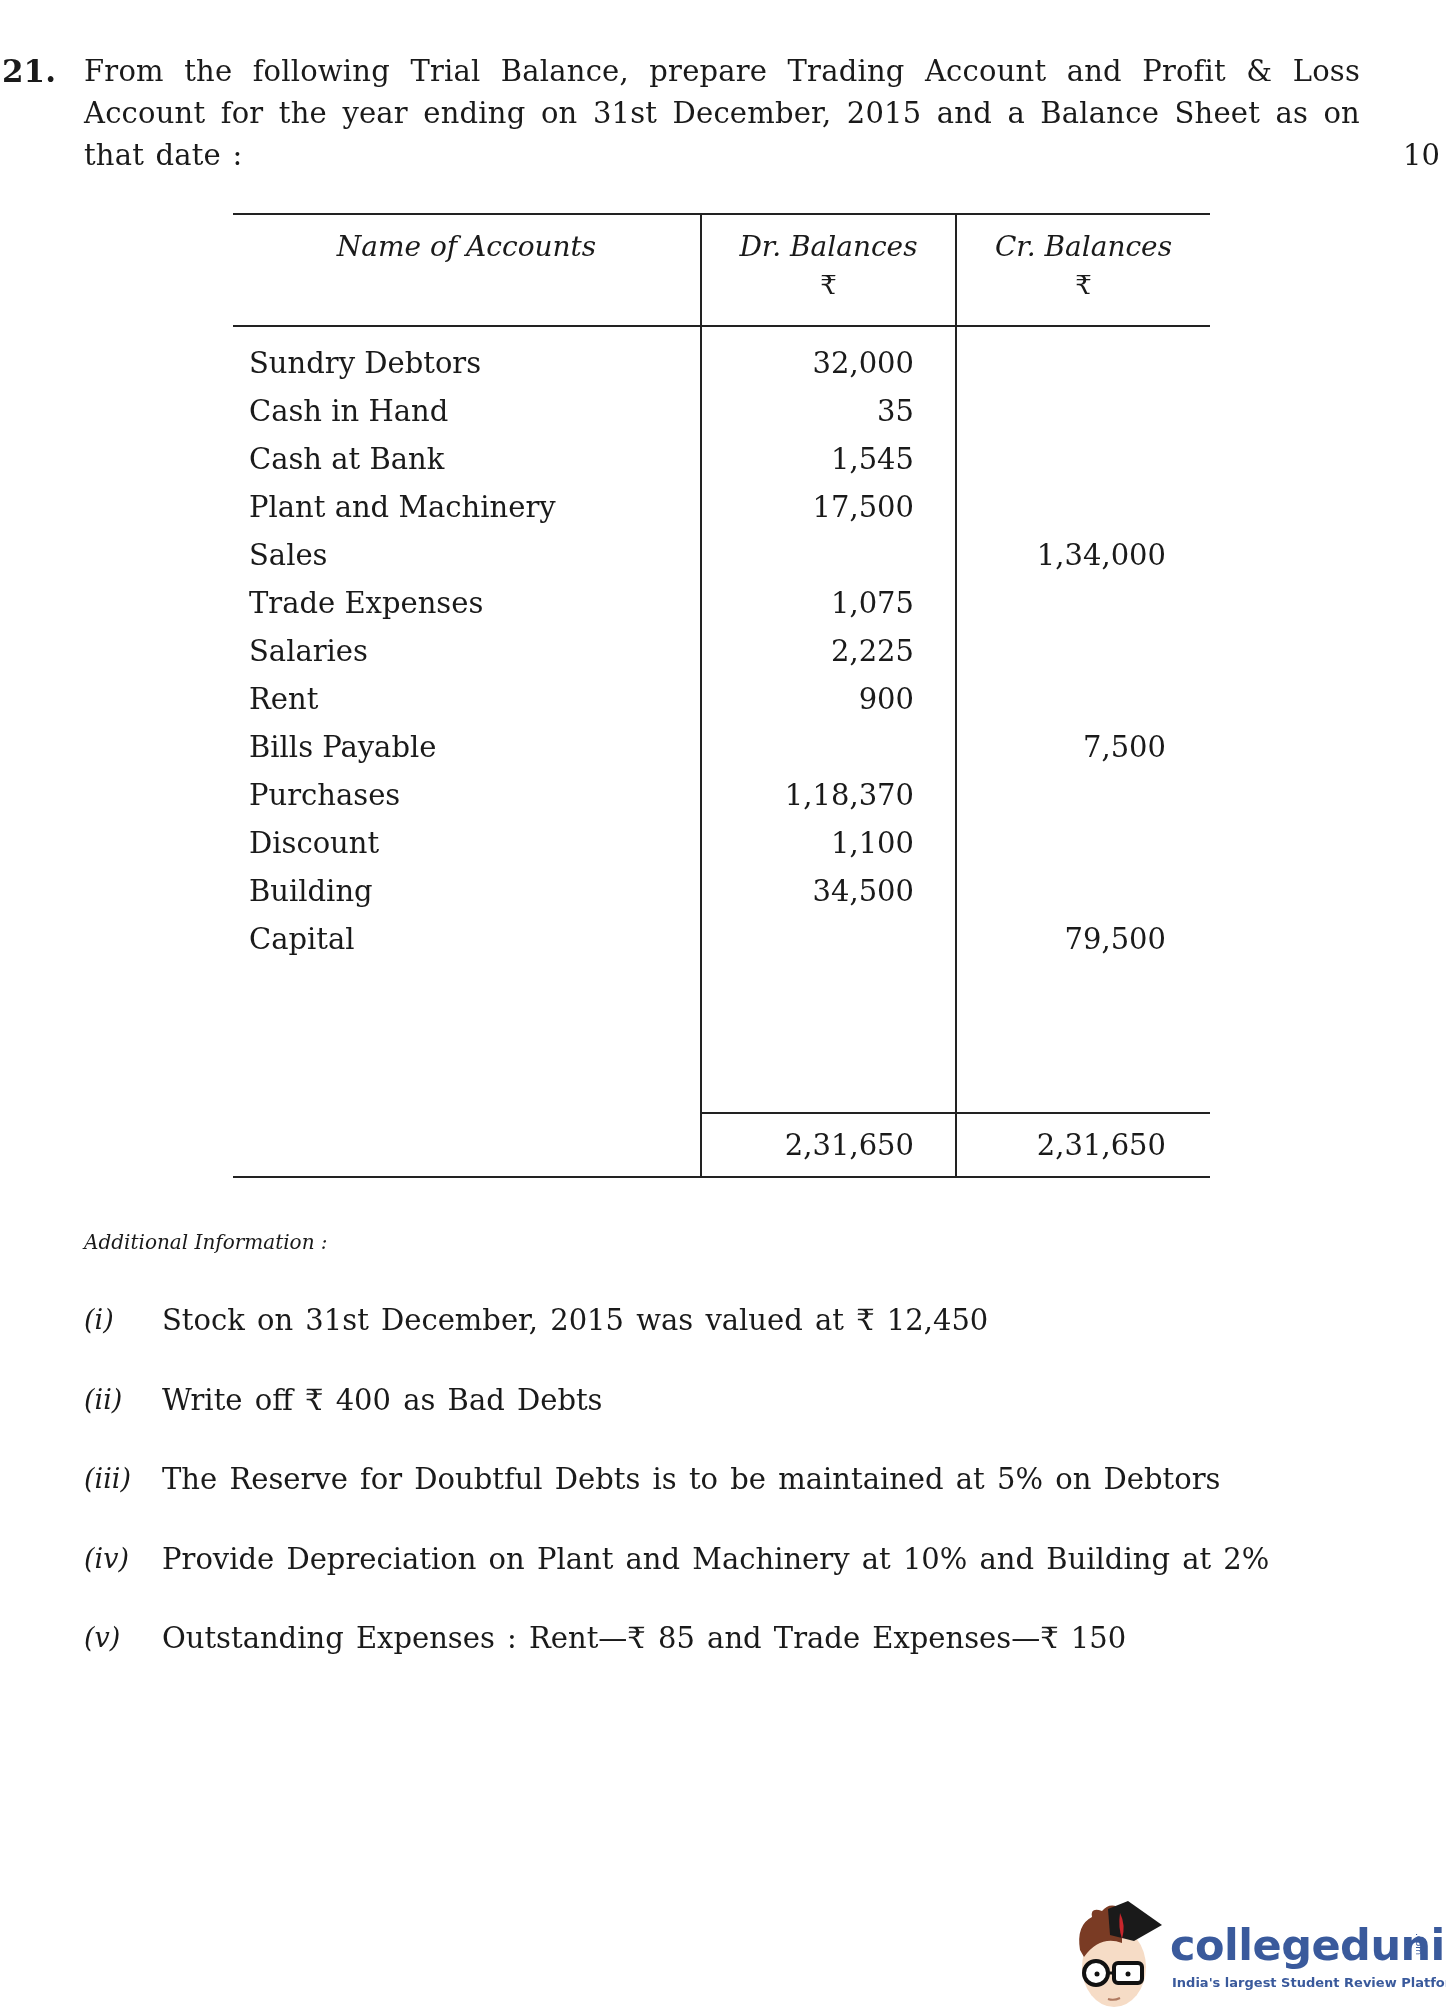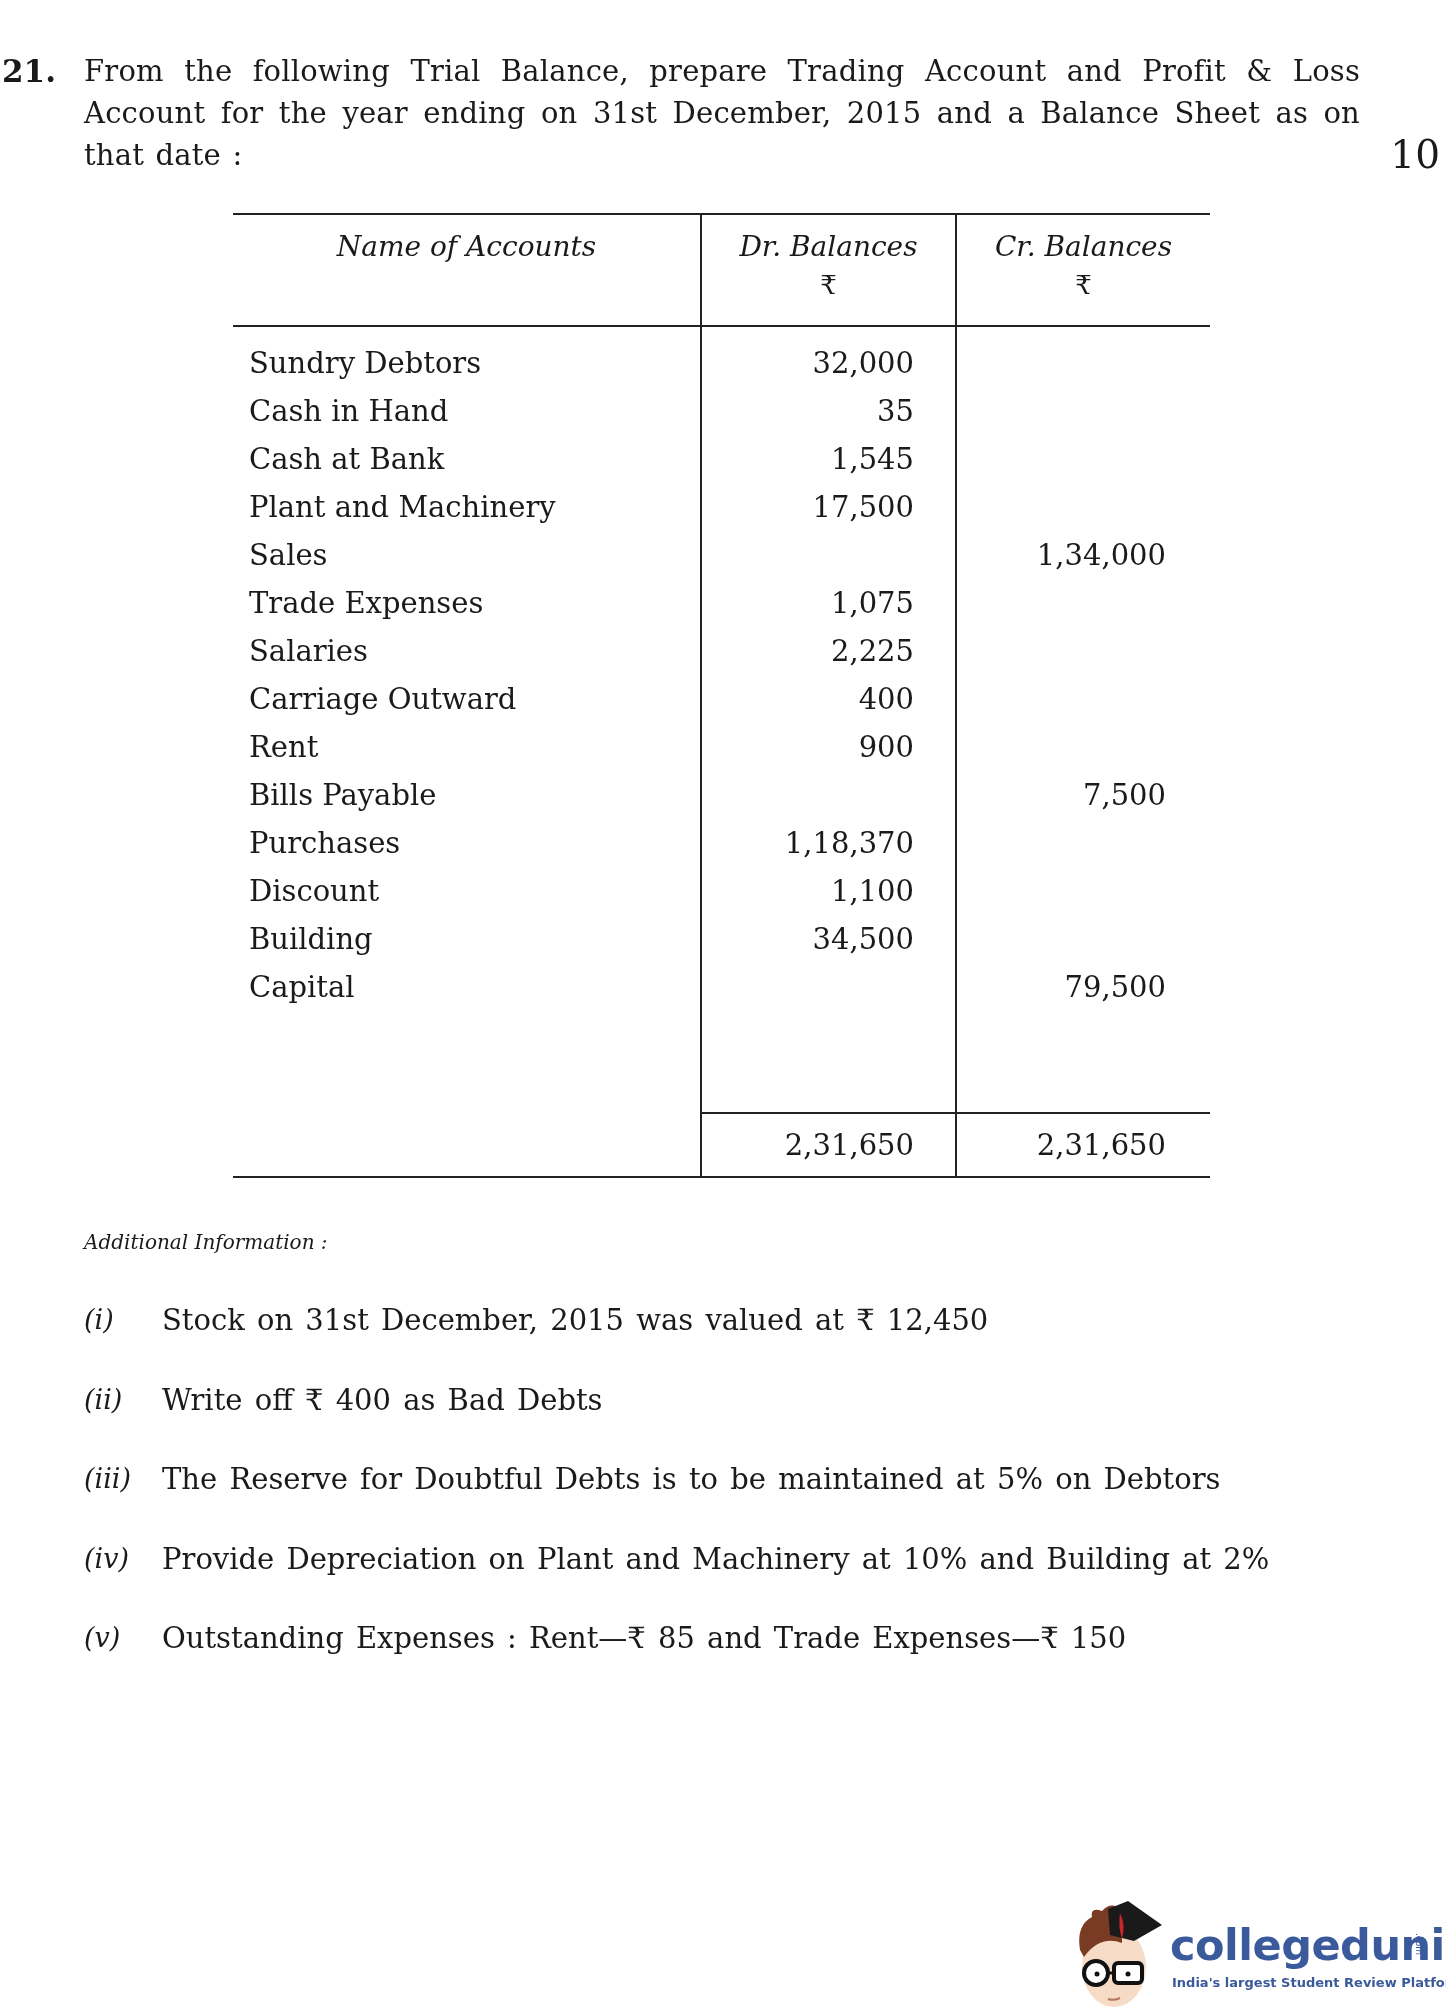--- a/index.html
+++ b/index.html
@@ -1,21 +1,21 @@
 <!DOCTYPE html>
 <html><head>
 <meta charset="utf-8">
 <style>
   html, body { margin: 0; padding: 0; background: #ffffff; }
   body { width: 1446px; height: 2014px; position: relative; overflow: hidden;
          font-family: "DejaVu Serif", "Liberation Serif", serif; color: #1a1a1a; }
   .qnum { position: absolute; left: 2px; top: 50px; font-size: 31px; font-weight: bold; line-height: 42px; }
   .qtext { position: absolute; left: 84px; top: 50px; width: 1276px; font-size: 29px; line-height: 42px;
            text-align: justify; text-align-last: left; word-spacing: 2px; letter-spacing: 0.2px; }
-  .marks { position: absolute; right: 6px; top: 134px; font-size: 39px; line-height: 42px; }
+  .marks { position: absolute; right: 6px; top: 134px; font-size: 29px; line-height: 42px; }
 
   .tb { position: absolute; left: 233px; top: 213px; width: 977px; }
   .tb .hline { position: absolute; left: 0; height: 2px; background: #222; }
   .tb .vline { position: absolute; width: 2px; background: #222; }
   .hdr { position: absolute; top: 0; height: 84px; font-style: italic; font-size: 28px; text-align: center; }
   .hdr .t { display: block; margin-top: 16px; line-height: 36px; }
   .hdr .r { display: block; font-style: normal; font-size: 26px; line-height: 40px; }
   .rows { position: absolute; top: 126px; left: 0; width: 100%; }
   .row { position: relative; height: 48px; font-size: 29px; line-height: 48px; }
   .row .nm { position: absolute; left: 16px; }
@@ -96,25 +96,20 @@
         <span class="nm">Trade Expenses</span>
         <span class="dr">1,075</span>
         <span class="cr"></span>
       </div>
     <div class="row">
         <span class="nm">Salaries</span>
         <span class="dr">2,225</span>
         <span class="cr"></span>
       </div>
     <div class="row">
-        <span class="nm">Carriage Outward</span>
-        <span class="dr">400</span>
-        <span class="cr"></span>
-      </div>
-    <div class="row">
         <span class="nm">Rent</span>
         <span class="dr">900</span>
         <span class="cr"></span>
       </div>
     <div class="row">
         <span class="nm">Bills Payable</span>
         <span class="dr"></span>
         <span class="cr">7,500</span>
       </div>
     <div class="row">

